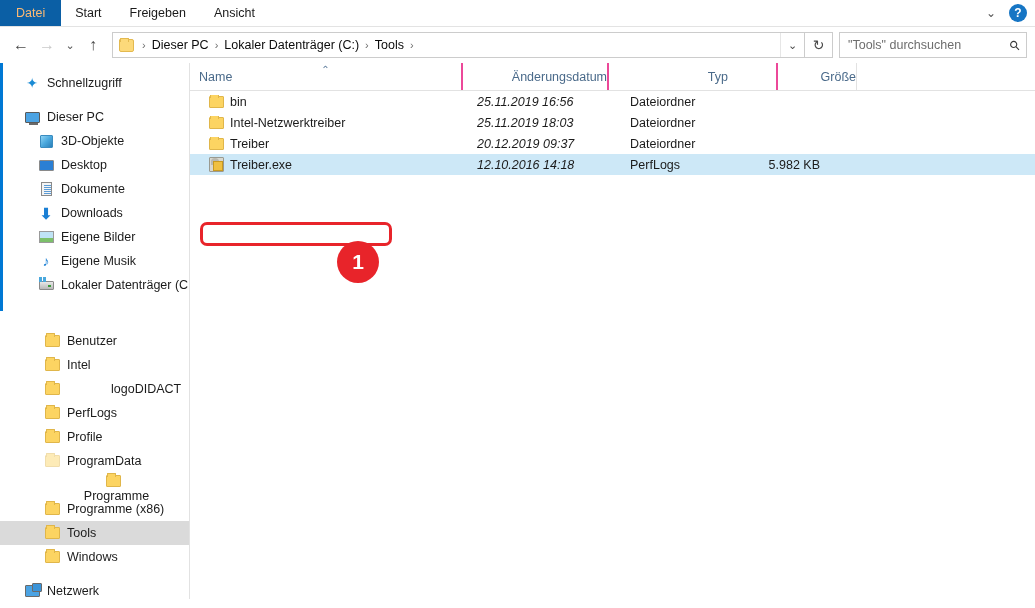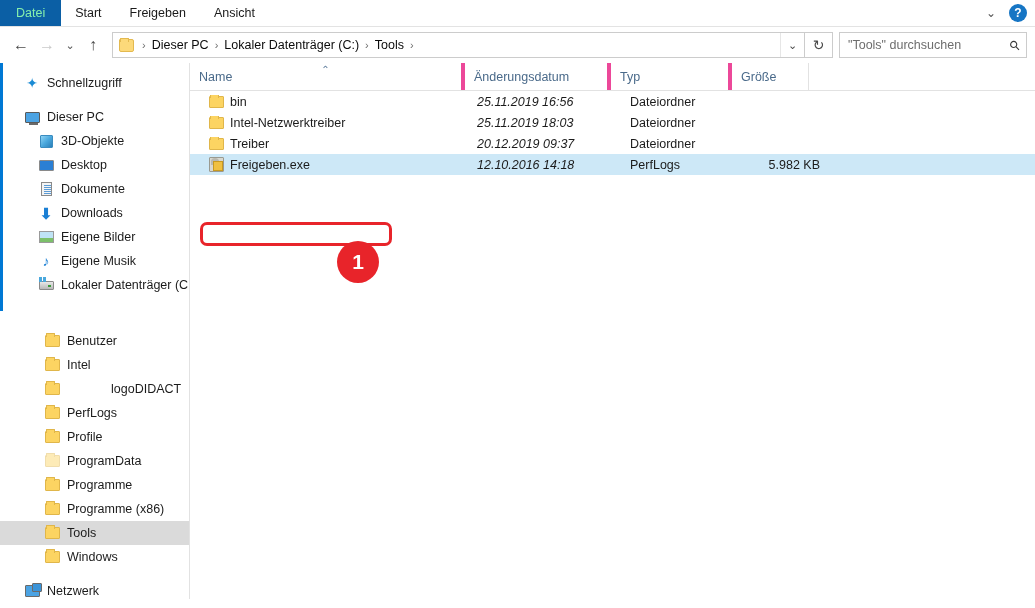--- a/index.html
+++ b/index.html
@@ -22,21 +22,21 @@
   .ribbon-tab {
     display: flex; align-items: center;
     padding: 0 14px;
     font-size: 12.5px;
     color: #1a1a1a;
     height: 26px;
     cursor: default;
   }
   .ribbon-tab.file {
     background: #0b5fa5;
-    color: #86efac;
+    color: #fdba74;
     padding: 0 16px;
   }
   .ribbon-right {
     margin-left: auto;
     display: flex; align-items: center;
     gap: 10px;
     padding-right: 8px;
   }
   .chev-ribbon {
     color: #555; font-size: 12px; line-height: 1;
@@ -274,25 +274,25 @@
     position:relative;
   }
   .col {
     font-size:12.5px; color:#4a6a8a;
     padding: 0 0 6px 9px;
     position:relative; height:100%;
     display:flex; align-items:flex-end;
     cursor:pointer;
     white-space:nowrap;
   }
-  .col + .col { border-left:4px solid #ec4899; }
+  .col + .col { border-left:2px solid #ec4899;justify-content:flex-end; }
   .col.c-name { width: 271px; }
   .col.c-date { width: 146px; }
   .col.c-type { width: 121px; }
-  .col.c-size { width: 80px; }
+  .col.c-size { width: 80px; margin-left: 48px; }
   .col-endline {
     width:1px; height:100%;
     background:#e2e2e2;
   }
   .sort-arrow {
     position:absolute; left:50%; top:2px;
     transform:translateX(-50%);
     color:#5a7a9a; font-size:10px; line-height:1;
   }
 
@@ -502,21 +502,21 @@
             <span class="ic-folder"></span>
           </span>
           <span>Profile</span>
         </div>
         <div class="side-item" style="padding-left: 44px;">
           <span class="ico">
             <span class="ic-folder faded"></span>
           </span>
           <span>ProgramData</span>
         </div>
-        <div class="side-item" style="padding-left: 44px;">
+        <div class="side-item" style="padding-left: 44px; flex-direction: column;">
           <span class="ico">
             <span class="ic-folder"></span>
           </span>
           <span>Programme</span>
         </div>
         <div class="side-item" style="padding-left: 44px;">
           <span class="ico">
             <span class="ic-folder"></span>
           </span>
           <span>Programme (x86)</span>
@@ -584,21 +584,21 @@
             <span class="row-folder-ico"></span>
             <span>Treiber</span>
           </div>
           <div class="cell c-date">20.12.2019 09:37</div>
           <div class="cell c-type">Dateiordner</div>
           <div class="cell c-size"></div>
         </div>
         <div class="row selected">
           <div class="cell c-name">
             <span class="row-exe-ico"></span>
-            <span>Freigeben.exe</span>
+            <span>Treiber.exe</span>
           </div>
           <div class="cell c-date">12.10.2016 14:18</div>
           <div class="cell c-type">PerfLogs</div>
           <div class="cell c-size">5.982 KB</div>
         </div>
       </div>
   </div>
 
   <div class="annot-box"></div>
   <div class="annot-badge">1</div>

